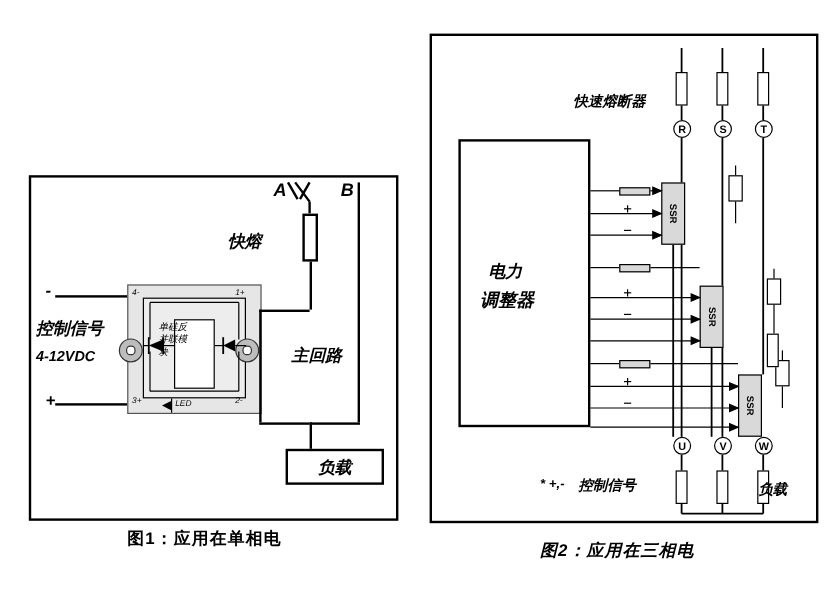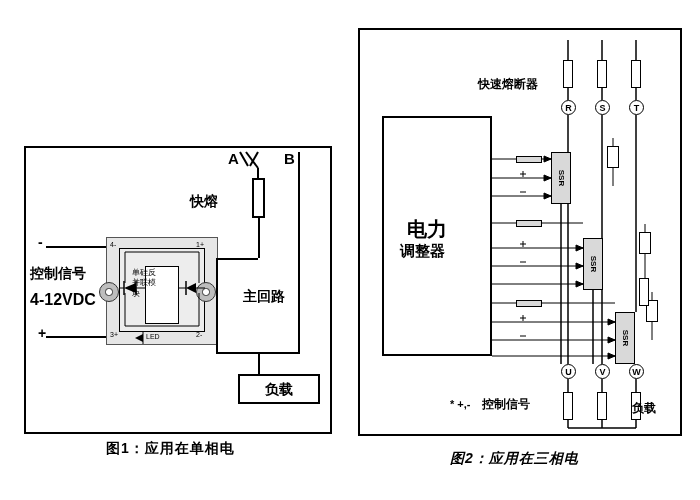--- a/index.html
+++ b/index.html
@@ -29,20 +29,21 @@
     font-weight: bold;
     letter-spacing: 1px;
     white-space: nowrap;
   }
   .lbl {
     position: absolute;
     font-size: 12px;
     font-weight: bold;
     white-space: nowrap;
     line-height: 1.15;
+    font-style: italic;
   }
   .lbl.tiny { font-size: 7px; font-weight: normal; }
   .lbl.big { font-size: 15px; font-weight: bold; }
 
   .wire {
     position: absolute;
     background: #000;
   }
   .wire.h { height: 1px; }
   .wire.v { width: 1px; }
@@ -150,21 +151,21 @@
 
   <div class="lbl" style="left:243px; top:288px; font-size:14px;">主回路</div>
 
   <div class="box thick" style="left:238px; top:374px; width:82px; height:30px;"></div>
   <div class="lbl" style="left:265px; top:381px; font-size:14px;">负载</div>
 
   <div class="wire thick v" style="left:258px; top:352px; height:22px;"></div>
   <div class="wire thick h" style="left:258px; top:352px; width:42px;"></div>
 
   <div class="lbl" style="left:30px; top:265px; font-size:14px;">控制信号</div>
-  <div class="lbl" style="left:30px; top:291px; font-size:16px;">4-12VDC</div>
+  <div class="lbl" style="left:30px; top:291px; font-size:12px;">4-12VDC</div>
   <div class="lbl" style="left:38px; top:234px; font-size:14px;">-</div>
   <div class="lbl" style="left:38px; top:325px; font-size:14px;">+</div>
 
   <div class="wire thick h" style="left:46px; top:246px; width:62px;"></div>
   <div class="wire thick h" style="left:46px; top:336px; width:62px;"></div>
 
   <div class="module" style="left:106px; top:237px; width:112px; height:108px;"></div>
 
   <div class="innerbox" style="left:119px; top:248px; width:86px; height:84px; background:#ededed;"></div>
 
@@ -213,21 +214,21 @@
   <div class="wire thick v" style="left:216px; top:258px; height:94px;"></div>
 
   <div class="caption" style="left:106px; top:440px;text-align:right;">图1：应用在单相电</div>
 </div>
 
 <div class="fig">
 
   <div class="frame" style="left:358px; top:28px; width:320px; height:404px;"></div>
 
   <div class="box thick" style="left:382px; top:116px; width:110px; height:240px;"></div>
-  <div class="lbl" style="left:407px; top:218px; font-size:20px;">电力</div>
+  <div class="lbl" style="left:407px; top:218px; font-size:14px;">电力</div>
   <div class="lbl" style="left:400px; top:242px; font-size:15px;">调整器</div>
 
   <div class="lbl" style="left:478px; top:78px; font-size:12px;">快速熔断器</div>
 
   <div class="box" style="left:563px; top:60px; width:10px; height:28px;"></div>
   <div class="box" style="left:597px; top:60px; width:10px; height:28px;"></div>
   <div class="box" style="left:631px; top:60px; width:10px; height:28px;"></div>
 
   <div class="circ" style="left:561px; top:100px; width:15px; height:15px;">R</div>
   <div class="circ" style="left:595px; top:100px; width:15px; height:15px;">S</div>

